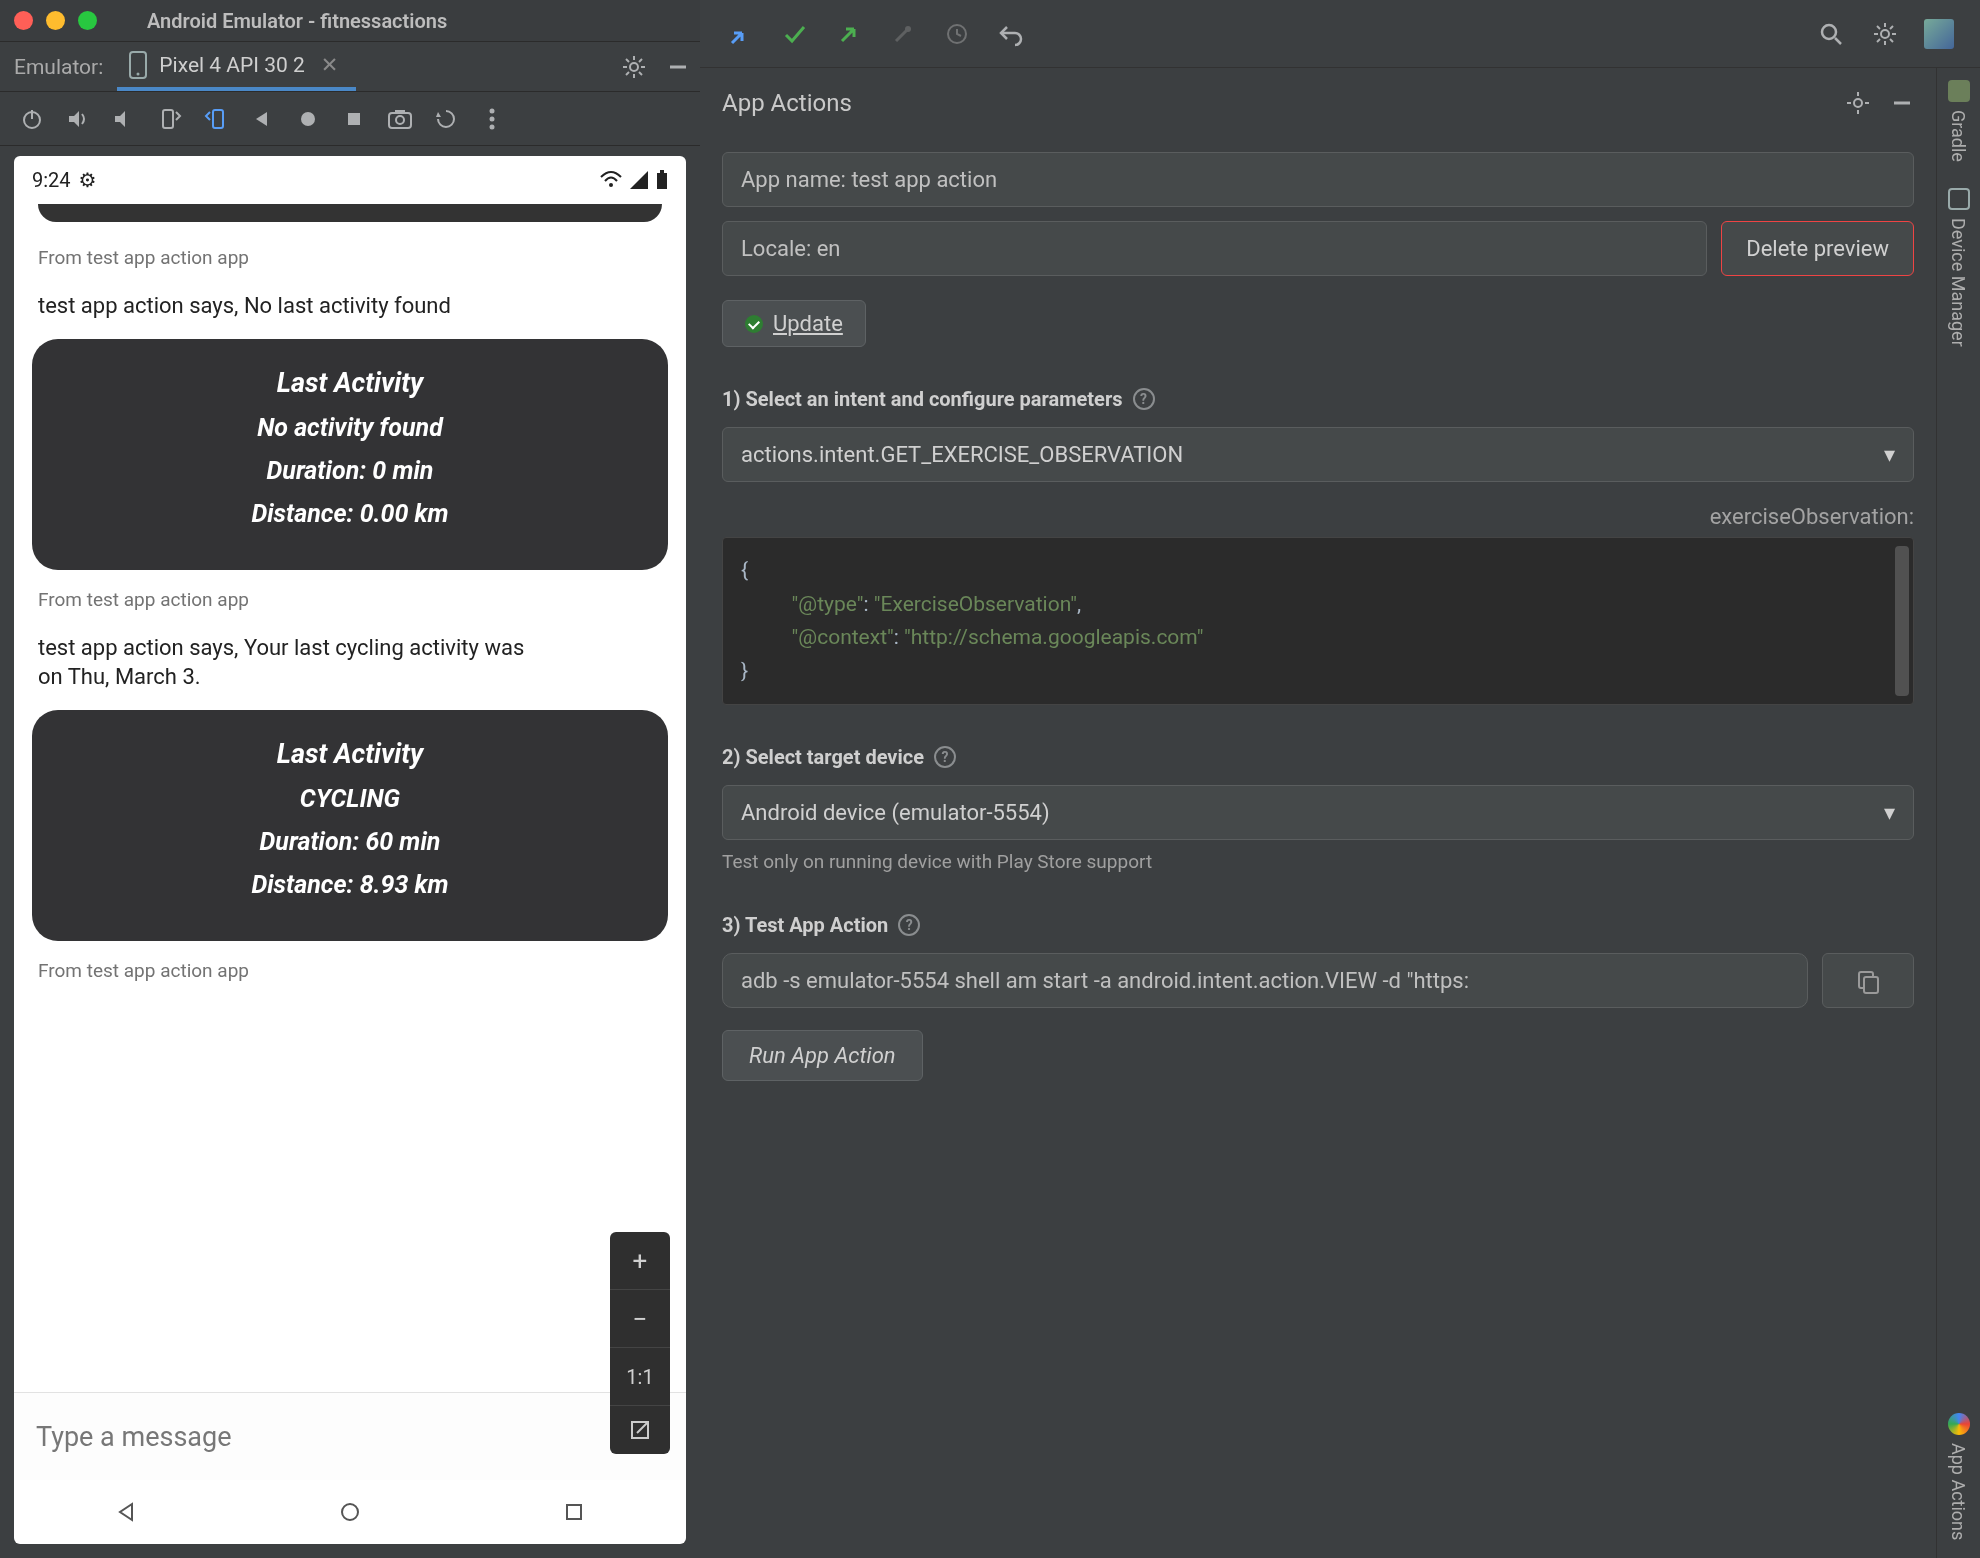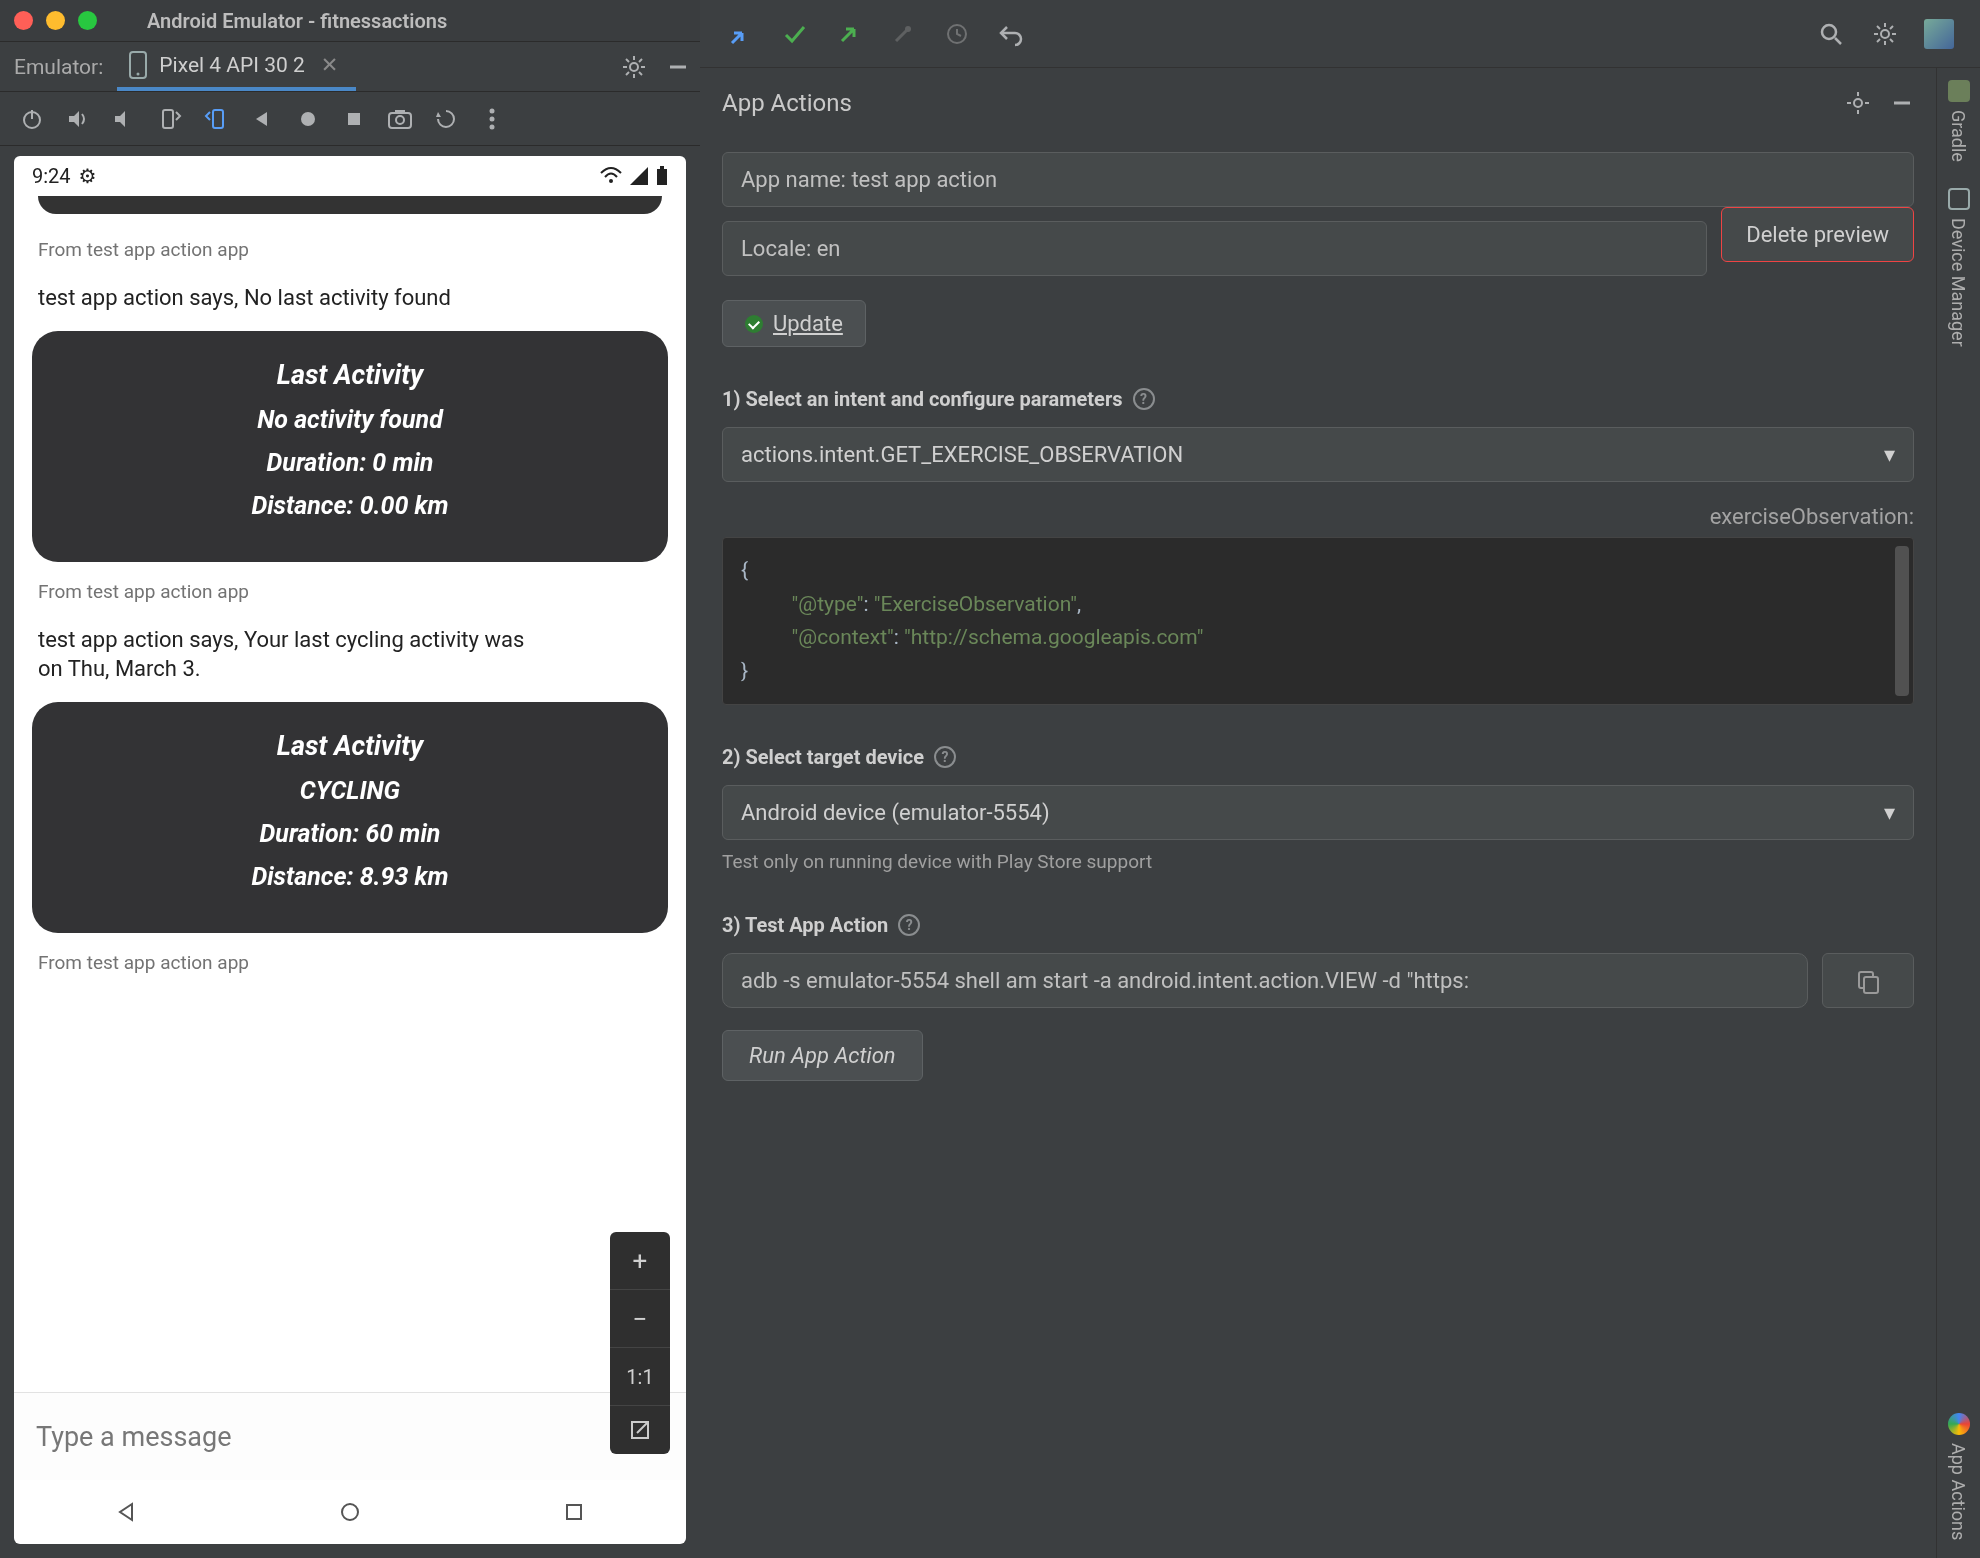--- a/index.html
+++ b/index.html
@@ -18,21 +18,21 @@
 .emu-tab { display: flex; align-items: center; gap: 10px; padding: 0 18px 0 10px; color: #cfcfcf; font-size: 21px; border-bottom: 4px solid #4a88c7; position: relative; }
 .emu-tab .close { color: #8a8a8a; margin-left: 6px; }
 .emu-tabbar .spacer { flex: 1; }
 .tb-ic { width: 44px; display: flex; align-items: center; justify-content: center; color: #aeb0b2; }
 
 .emu-toolbar { height: 54px; background: #3c3f41; display: flex; align-items: center; gap: 2px; padding: 0 10px; border-bottom: 1px solid #2b2b2b; }
 .emu-toolbar .ic { width: 44px; height: 40px; display: flex; align-items: center; justify-content: center; color: #aeb0b2; }
 
 .phone-wrap { flex: 1; background: #3c3f41; padding: 10px 14px 14px 14px; display: flex; }
 .phone { width: 100%; background: #ffffff; border-radius: 6px; display: flex; flex-direction: column; position: relative; overflow: hidden; }
-.statusbar { height: 40px; display: flex; align-items: center; padding: 0 18px; color: #222; font-size: 20px; }
+.statusbar { height: 48px; display: flex; align-items: center; padding: 0 18px; color: #222; font-size: 20px; }
 .statusbar .right { margin-left: auto; display: flex; gap: 8px; align-items: center; }
 .phone-content { flex: 1; padding: 0 18px 8px 18px; display: flex; flex-direction: column; gap: 12px; overflow: hidden; }
 .topslice { height: 18px; background: #333; border-radius: 0 0 18px 18px; margin: 0 6px 6px 6px; }
 .src-label { font-size: 19px; color: #737373; padding: 6px 6px; }
 .assistant-say { font-size: 22px; color: #222; padding: 4px 6px 6px 6px; line-height: 1.35; }
 .card { background: #333335; border-radius: 26px; padding: 28px 20px; text-align: center; color: #fff; }
 .card h3 { font-style: italic; font-weight: 700; font-size: 27px; margin-bottom: 14px; }
 .card p { font-style: italic; font-weight: 700; font-size: 25px; margin: 14px 0; }
 .composer { margin-top: auto; border-top: 1px solid #e2e2e2; height: 88px; display: flex; align-items: center; padding: 0 22px; color: #777; font-size: 27px; background:#fdfdfd; }
 .navbar { height: 64px; display: flex; justify-content: space-around; align-items: center; }
@@ -47,21 +47,21 @@
 .ide-topbar .spacer { flex: 1; }
 .avatar-sq { width: 30px; height: 30px; background: linear-gradient(135deg,#7a9,#469); border-radius:3px; }
 
 .panel-area { flex: 1; display: flex; background:#3c3f41; }
 .panel { flex: 1; padding: 0 22px 26px 22px; display:flex; flex-direction:column; overflow:auto; margin-right: 44px; }
 .panel-header { height: 70px; display: flex; align-items: center; gap: 12px; }
 .panel-header .title { font-size: 24px; color:#c9c9c9; }
 .panel-header .spacer { flex:1; }
 
 .field { background:#45494a; border:1px solid #5a5d5e; border-radius:6px; padding: 14px 18px; color:#c0c0c0; font-size:22px; margin-top: 14px; flex:1; }
-.row { display:flex; gap:14px; align-items:flex-start; }
+.row { display:flex; gap:14px; align-items:flex-end; }
 .btn-outline { background:#45494a; border:1px solid #ef4444; border-radius:6px; padding: 14px 24px; color:#d0d0d0; font-size:22px; display:flex; align-items:center; }
 .update-btn { display:inline-flex; align-items:center; gap:10px; background:#4b4f51; border:1px solid #5e6264; border-radius:6px; padding: 10px 22px; color:#d0d0d0; font-size:22px; margin-top: 24px; text-decoration: underline; }
 .check-ic { width:18px; height:18px; border-radius:50%; background:#2e7d32; display:inline-block; position:relative; }
 .check-ic::after { content:""; position:absolute; left:4px; top:5px; width:8px; height:5px; border-left:2px solid #fff; border-bottom:2px solid #fff; transform:rotate(-45deg); }
 
 .step-label { font-size: 20px; font-weight: 700; color:#cfcfcf; margin-top: 40px; display:flex; align-items:center; gap:10px; }
 .help-ic { width:22px; height:22px; border-radius:50%; border:2px solid #8a8d8f; color:#8a8d8f; display:inline-flex; align-items:center; justify-content:center; font-size:14px; }
 
 .select-box { background:#45494a; border:1px solid #5a5d5e; border-radius:6px; padding: 14px 18px; color:#d0d0d0; font-size:22px; margin-top: 16px; display:flex; align-items:center; }
 .select-box .caret { margin-left:auto; }

